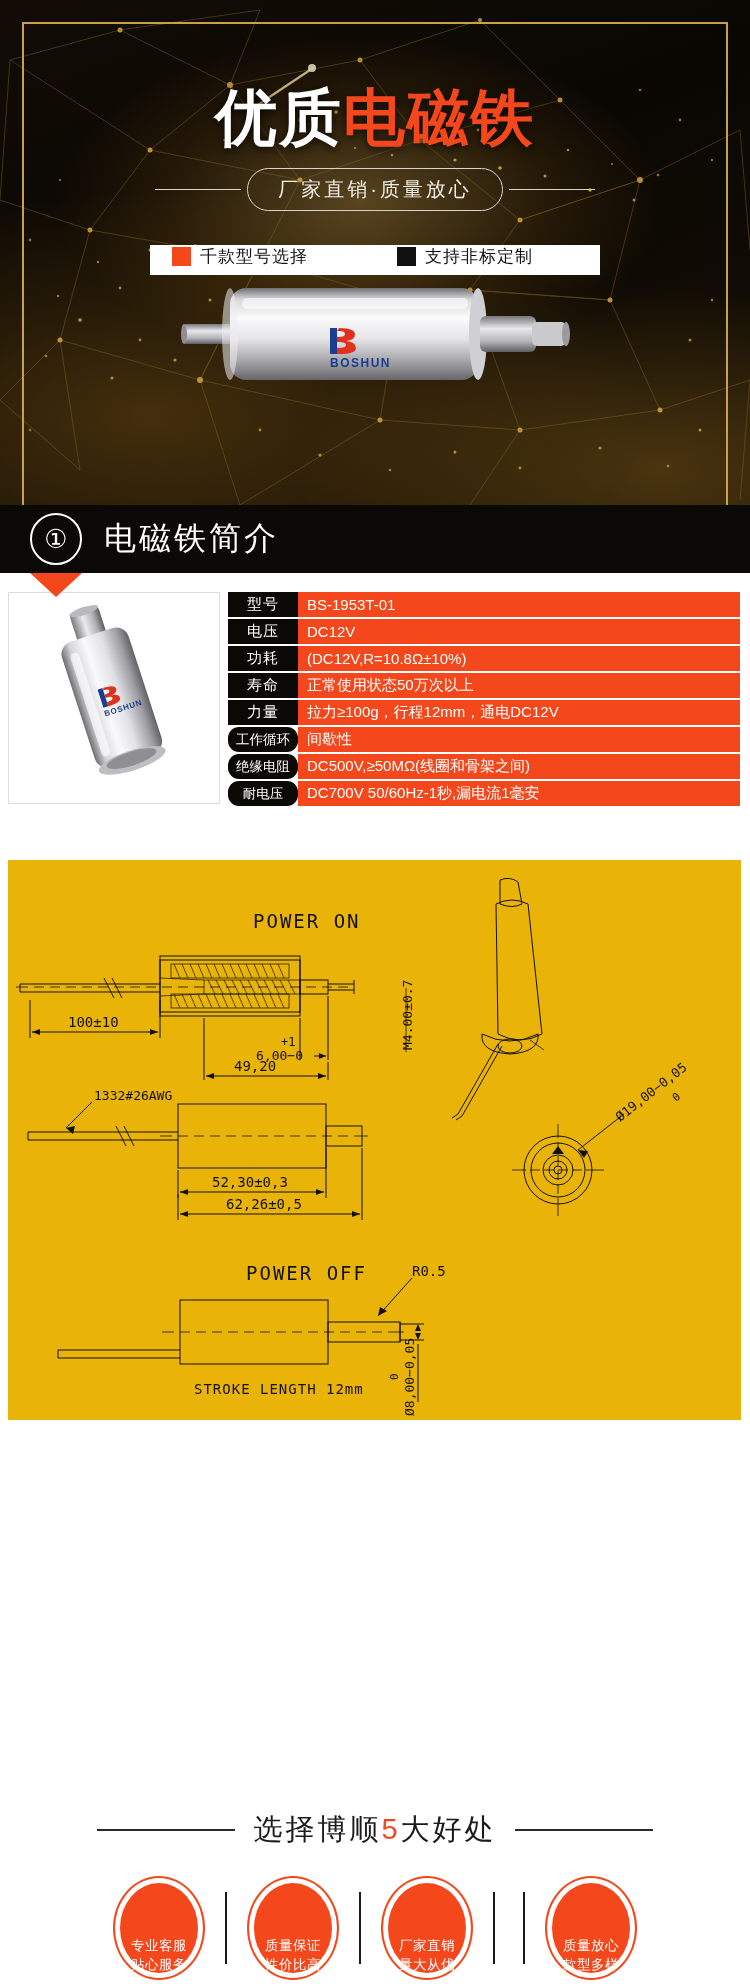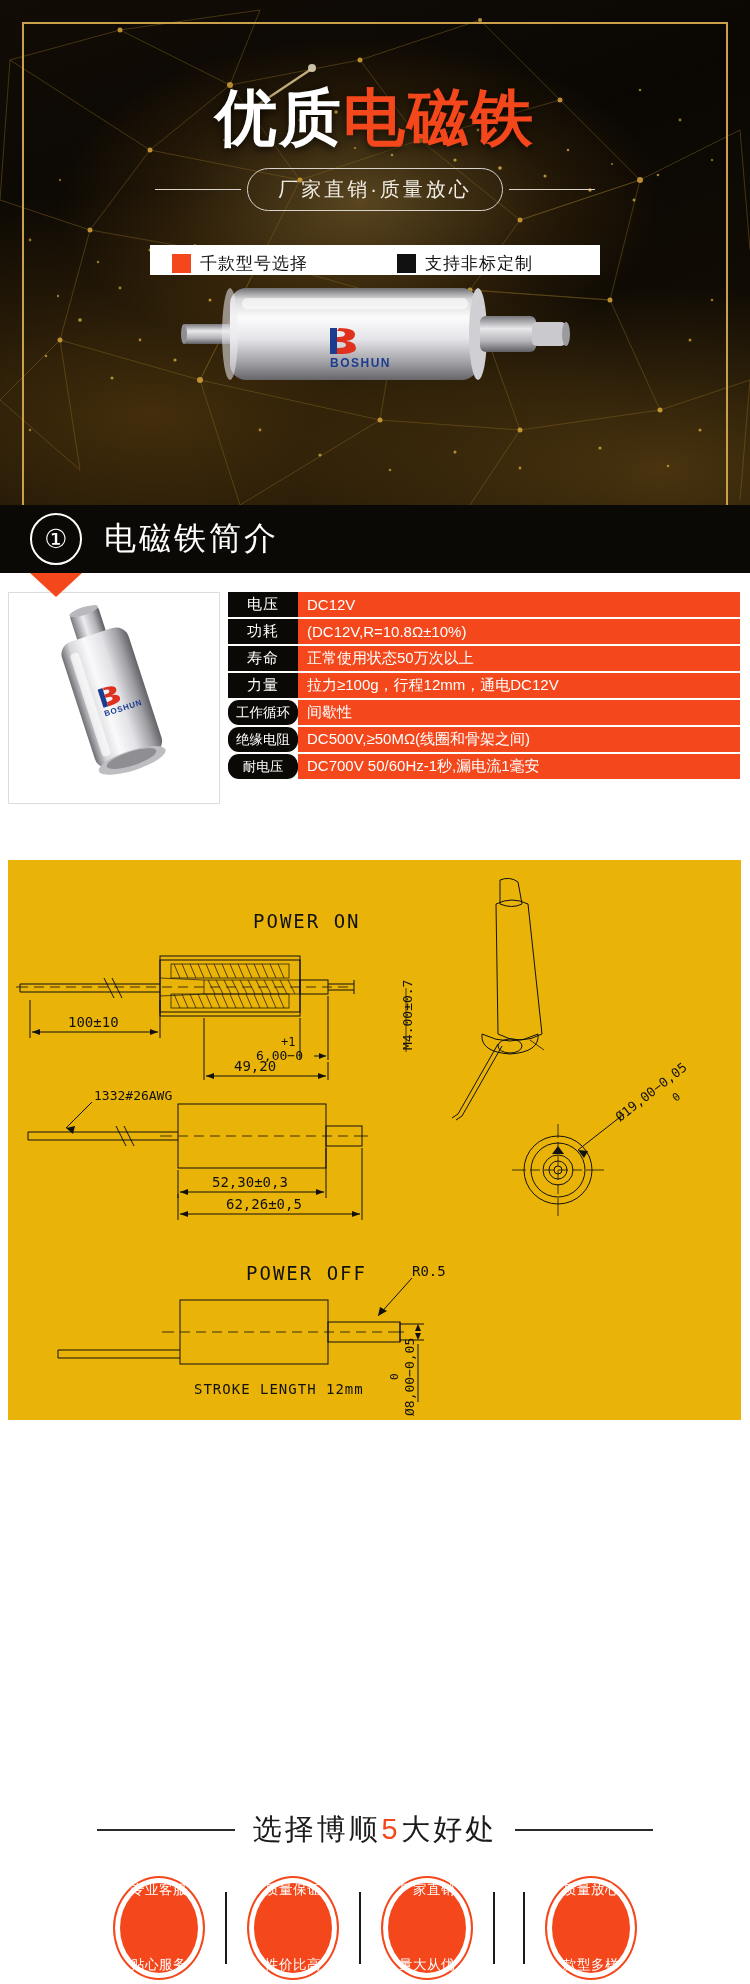--- a/index.html
+++ b/index.html
@@ -43,21 +43,21 @@
   }
   .sub-rule { width: 86px; height: 1px; background: #d8d4cc; }
   .sub-pill {
     border: 1px solid #d8d4cc; border-radius: 26px;
     padding: 7px 30px; color: #f0ece4; font-size: 20px; letter-spacing: 3px;
   }
 
   .badge-bar {
     position: absolute; left: 150px; top: 245px; z-index: 6;
     width: 450px; height: 30px; background: #ffffff;
-    display: flex; align-items: flex-end;
+    display: flex; align-items: flex-start;
   }
   .badge {
     flex: 1; display: flex; align-items: center; gap: 9px;
     padding-left: 22px;
   }
   .badge .sq { width: 19px; height: 19px; flex: 0 0 19px; }
   .badge .sq.orange { background: #f4481c; }
   .badge .sq.black { background: #111111; }
   .badge .tx { font-size: 17px; color: #111; letter-spacing: 1px; white-space: nowrap; }
 
@@ -112,43 +112,43 @@
   
   .draw-wrap {
     position: absolute; left: 8px; top: 860px; width: 733px; height: 560px;
     background: #eab308; z-index: 2;
   }
   .draw-svg { display: block; }
 
   
   .ben-head {
     position: absolute; left: 0; top: 1810px; width: 750px;
-    display: flex; align-items: center; justify-content: center; gap: 18px; z-index: 3; font-family: Liberation Mono, monospace;
+    display: flex; align-items: center; justify-content: center; gap: 18px; z-index: 3;
   }
   .ben-rule { width: 138px; height: 2px; background: #2a2a2a; }
   .ben-title { font-size: 29px; letter-spacing: 3px; color: #1b1b1b; white-space: nowrap; }
   .ben-title .five { color: #f4481c; }
 
   .ben-row {
     position: absolute; left: 0; top: 1872px; width: 750px; height: 112px;
     display: flex; align-items: center; justify-content: center; z-index: 3;
   }
   .ben-item {
     width: 104px; height: 104px; position: relative;
     display: flex; align-items: center; justify-content: center;
   }
   .ben-oval {
     position: absolute; left: 50%; top: 50%; transform: translate(-50%,-50%);
     width: 92px; height: 104px; border-radius: 50%;
     border: 2px solid #f4481c; display: flex; align-items: center; justify-content: center;
   }
   .ben-inner {
     width: 78px; height: 90px; border-radius: 50%; background: #f4481c;
-    display: flex; flex-direction: column; align-items: center; justify-content: space-between;
-    gap: 16px;
+    display: flex; flex-direction: column; align-items: center; justify-content: flex-end;
+    gap: 4px;
   }
   .ben-inner span {
     color: #fff; font-size: 13.5px; letter-spacing: .5px; white-space: nowrap; line-height: 1.1;
   }
   .ben-sep { width: 2px; height: 72px; background: #1a1a1a; margin: 0 14px; }
 </style>
 </head>
 <body>
 
 <div class="hero">
@@ -352,20 +352,24 @@
           <path d="M0 0 h5 v19 h-5 z" fill="#1b3c8f"></path>
           <path d="M6 0 q12 0 12 4.8 q0 4 -6.6 4.8 q7.4 .8 7.4 5.2 q0 4.4 -12.4 4.4 h-1.4 v-4.4 h1.4 q5.2 0 5.2 -2.2 q0 -2.2 -5.2 -2.2 h-1.4 v-3.6 h1.4 q4.4 0 4.4 -2.2 q0 -2.2 -4.4 -2.2 h-1.4 z" fill="#e0301e"></path>
           <text x="-1" y="28" font-family="'Liberation Sans',sans-serif" font-size="8" font-weight="700" fill="#1b3c8f" letter-spacing=".8">BOSHUN</text>
         </g>
       </g>
     </svg>
   </div>
 
   <div class="spec-table">
     <div class="spec-row">
+      <div class="spec-key">型号</div>
+      <div class="spec-val">BS-1953T-01</div>
+    </div>
+    <div class="spec-row">
       <div class="spec-key">电压</div>
       <div class="spec-val">DC12V</div>
     </div>
     <div class="spec-row">
       <div class="spec-key">功耗</div>
       <div class="spec-val">(DC12V,R=10.8Ω±10%)</div>
     </div>
     <div class="spec-row">
       <div class="spec-key">寿命</div>
       <div class="spec-val">正常使用状态50万次以上</div>

